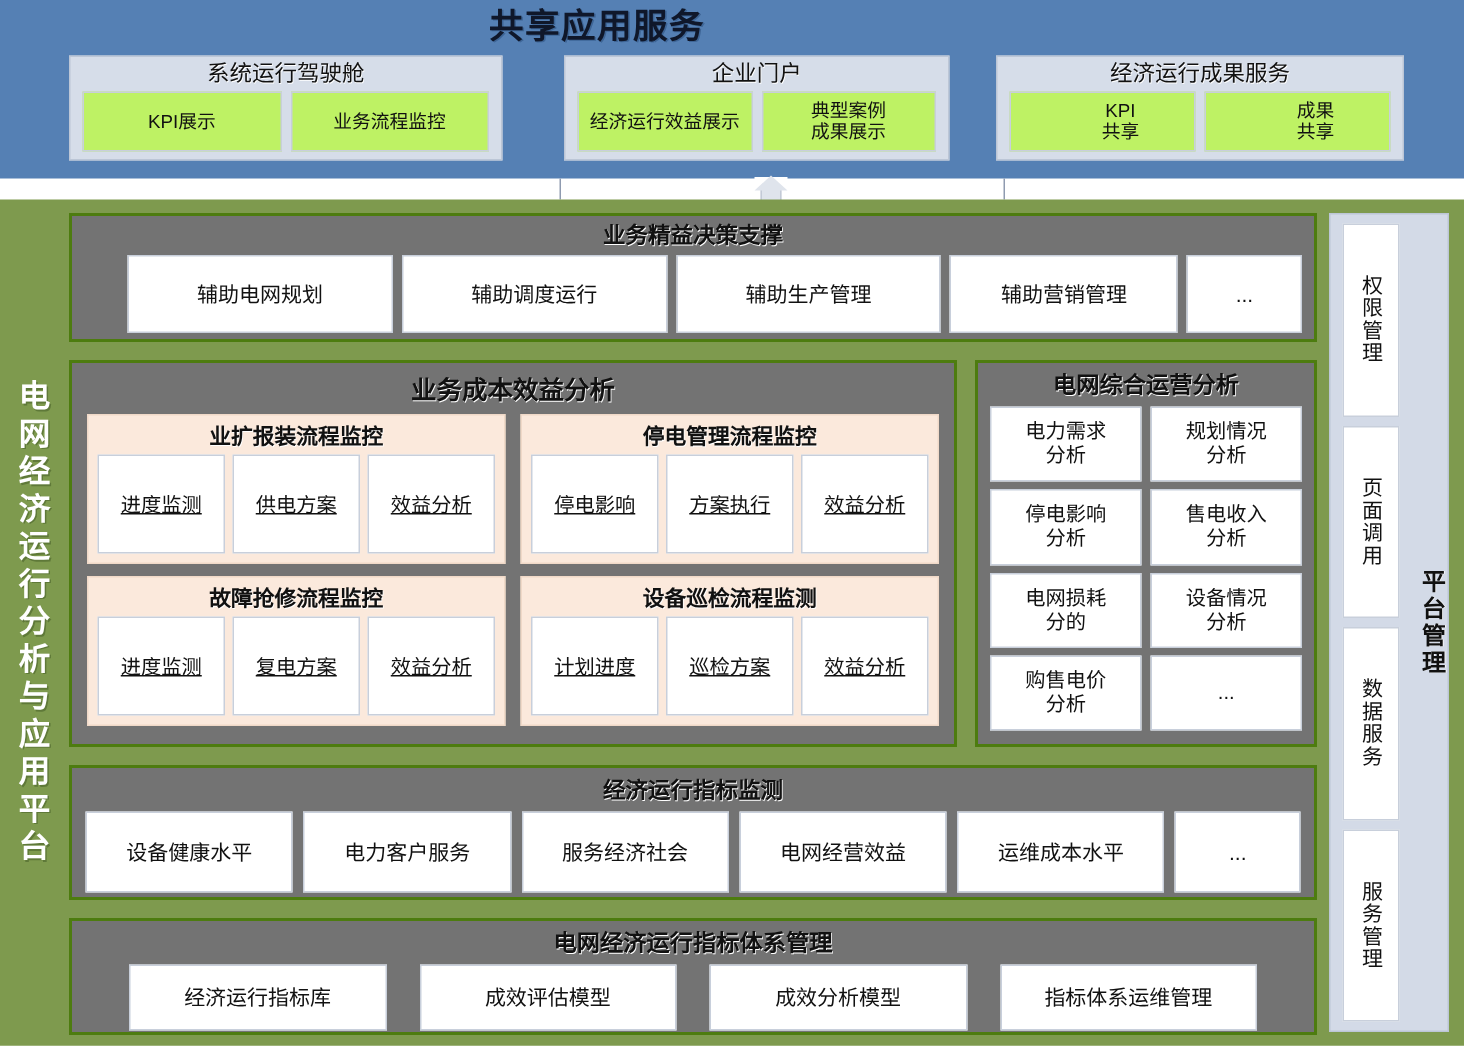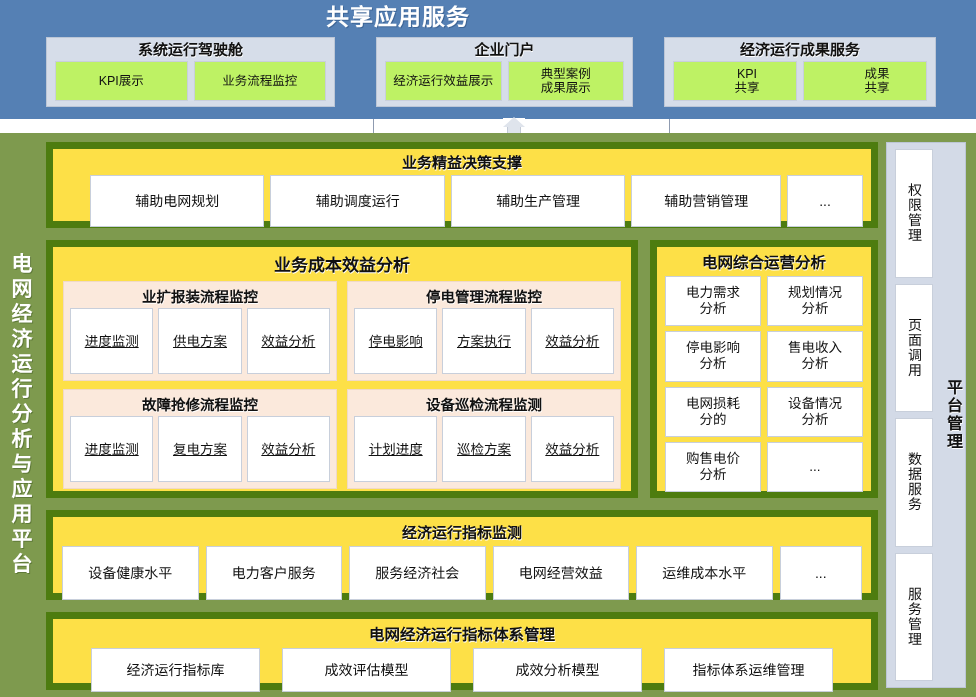--- a/index.html
+++ b/index.html
@@ -14,34 +14,34 @@
   #root{position:relative;width:976px;height:697px;}
 
   
   .top-band{
     position:absolute;left:0;top:0;width:976px;height:119px;
     background:#5580b4;
   }
   .top-title{
     position:absolute;left:0;top:2px;width:796px;height:30px;
     text-align:center;
-    font-size:23px;font-weight:bold;color:#ffffff;
+    font-size:23px;font-weight:bold;color:#0f172a;
     line-height:30px;
     letter-spacing:1px;
     text-shadow:1px 1px 0 #3e6596;
   }
   .top-card{
     position:absolute;top:37px;height:70px;
     background:#d6dde9;
     border:1px solid #bcc6d6;
     box-sizing:border-box;
   }
   .top-card .tc-title{
     height:23px;line-height:23px;text-align:center;
-    font-size:15px;font-weight:bold;color:#111;
+    font-size:15px;font-weight:normal;color:#111;
     text-shadow:0.5px 0.5px 0 #ffffff;
   }
   .top-card .tc-row{
     display:flex;justify-content:center;align-items:stretch;
     gap:6px;padding:0 8px;height:40px;
   }
   .top-card .tc-chip{
     background:#bef264;border:1px solid #c8cfdb;
     display:flex;align-items:center;justify-content:center;
     text-align:center;font-size:12.5px;line-height:14px;
@@ -112,21 +112,21 @@
     display:flex;align-items:center;justify-content:center;
   }
   .right-col .rc-chip span{
     writing-mode:vertical-rl;text-orientation:upright;
     font-size:14px;line-height:16px;letter-spacing:1px;
   }
 
   
   .panel{
     position:absolute;
-    background:#fde047;border:7px solid #4d7c0f;box-sizing:border-box;
+    background:#737373;border:2px solid #4d7c0f;box-sizing:border-box;
   }
   .panel > .p-title{
     text-align:center;font-size:15px;font-weight:bold;color:#111;
     text-shadow:0.5px 0.5px 0 #ffffff;
   }
   .chip{
     background:#ffffff;border:1px solid #c8cfdb;box-sizing:border-box;
     display:flex;align-items:center;justify-content:center;
     text-align:center;font-size:13.5px;line-height:15px;padding:0 3px;
   }

